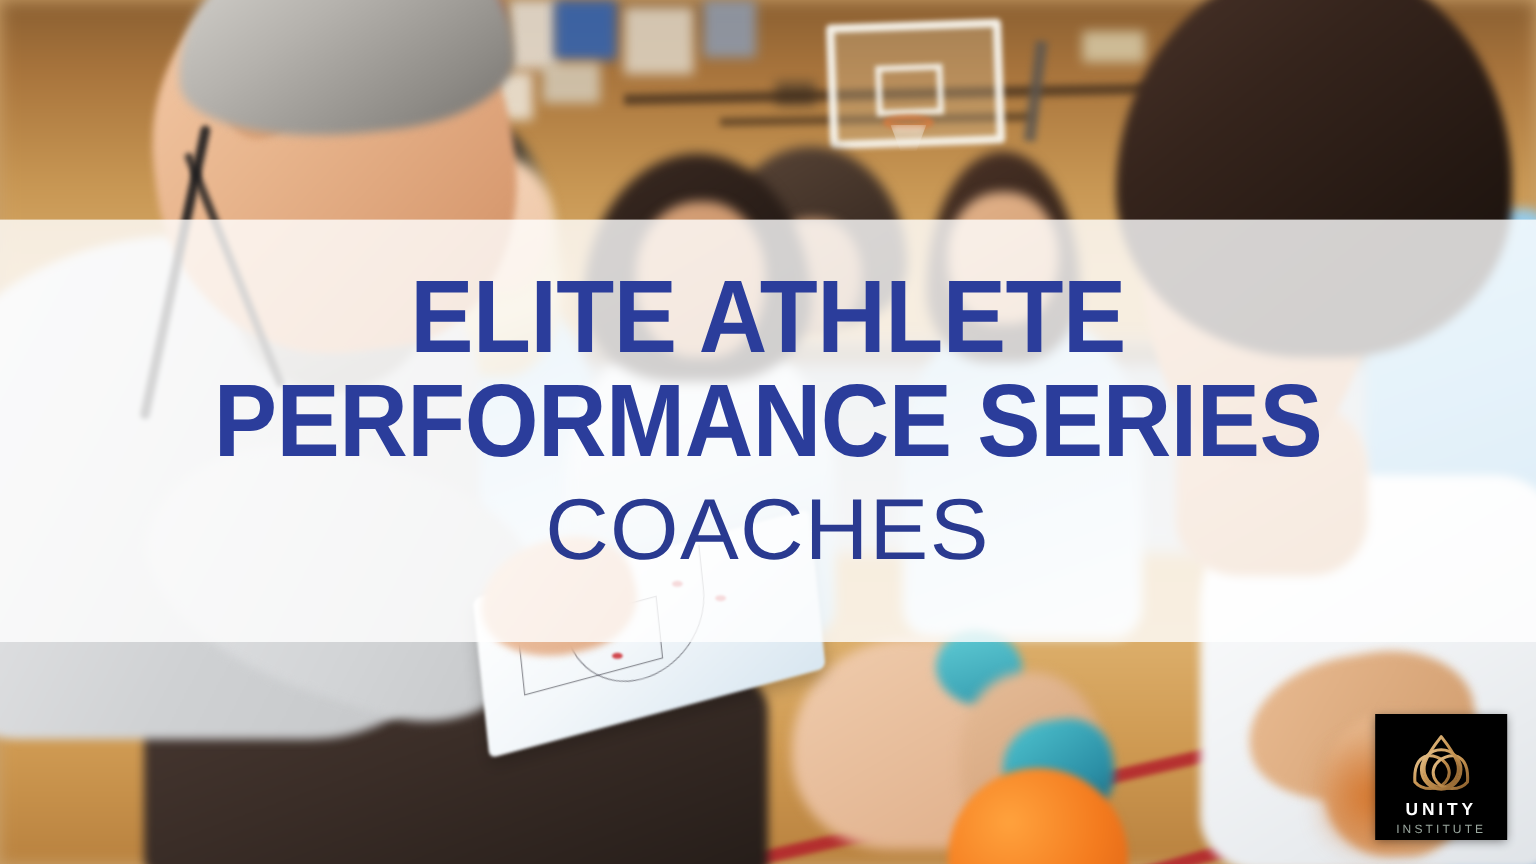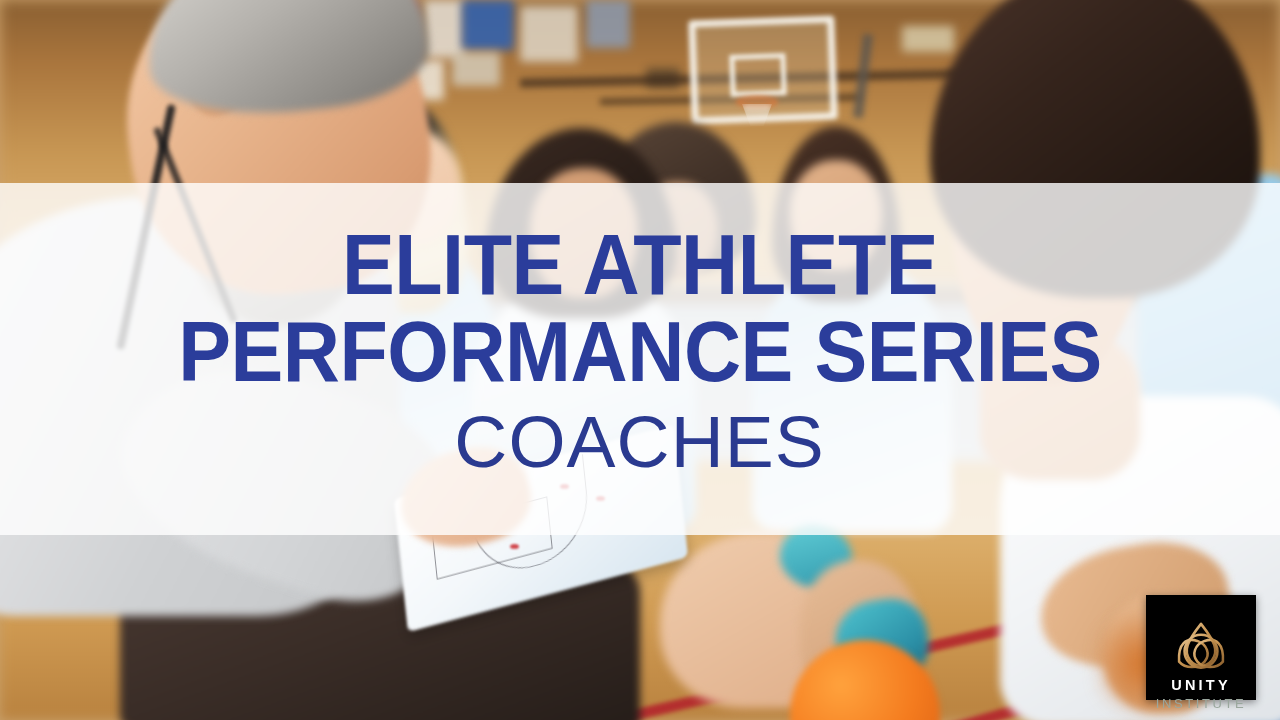--- a/index.html
+++ b/index.html
@@ -318,31 +318,31 @@
     transform:scaleX(1.02);
   }
 
   
   .logo {
     position:absolute; left:1146px; top:595px;
     width:110px; height:105px;
     background:#000;
     display:flex; flex-direction:column;
     align-items:center; justify-content:flex-start;
-    padding-top:24px;
+    padding-top:14px;
     box-shadow:0 2px 8px rgba(0,0,0,.45);
   }
   .logo-mark { width:62px; height:56px; display:block; }
   .logo-name {
     color:#ffffff; font-weight:700; font-size:14.5px;
     letter-spacing:3.2px; line-height:1; margin-top:3px;
     font-family:"Liberation Sans", sans-serif;
   }
   .logo-sub {
-    color:#9aa79e; font-weight:400; font-size:13px;
+    color:#9aa79e; font-weight:400; font-size:10px;
     letter-spacing:2.6px; line-height:1; margin-top:4px;
     font-family:"Liberation Sans", sans-serif;
   }
 </style>
 </head>
 <body>
 
 <div class="stage">
 
   <div class="photo">

